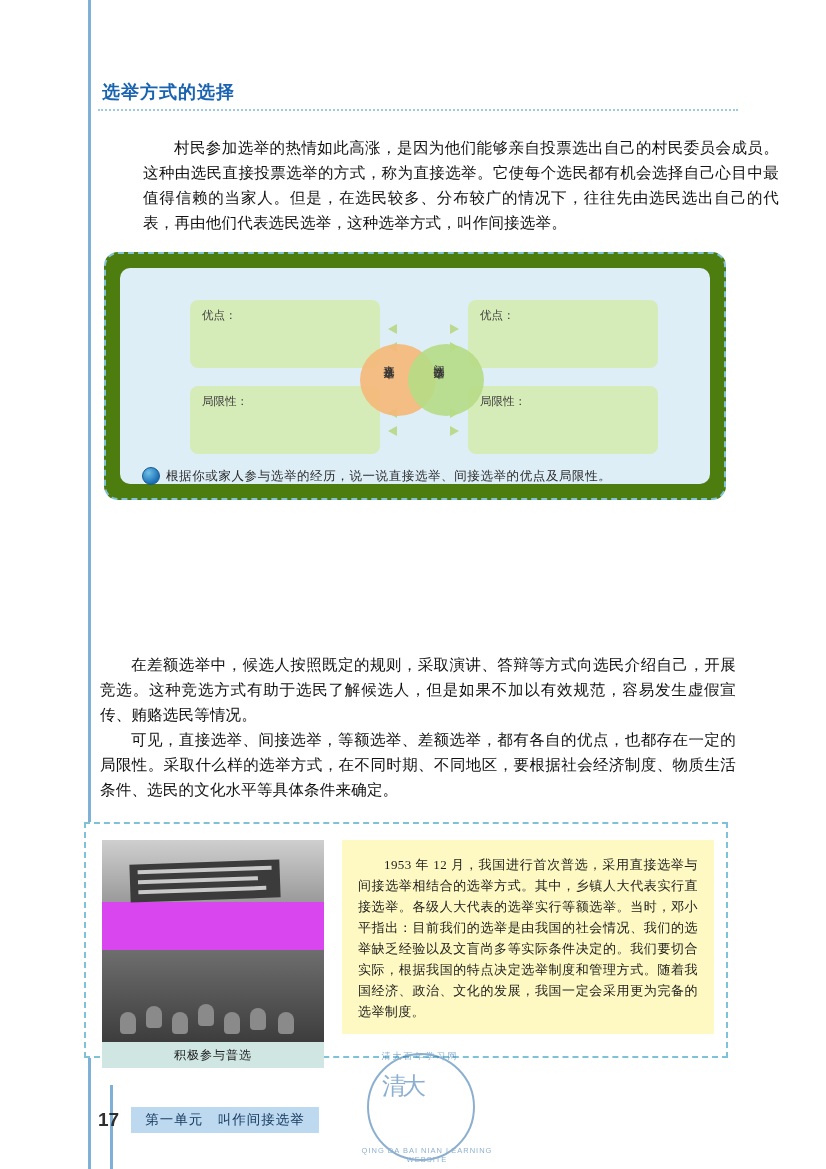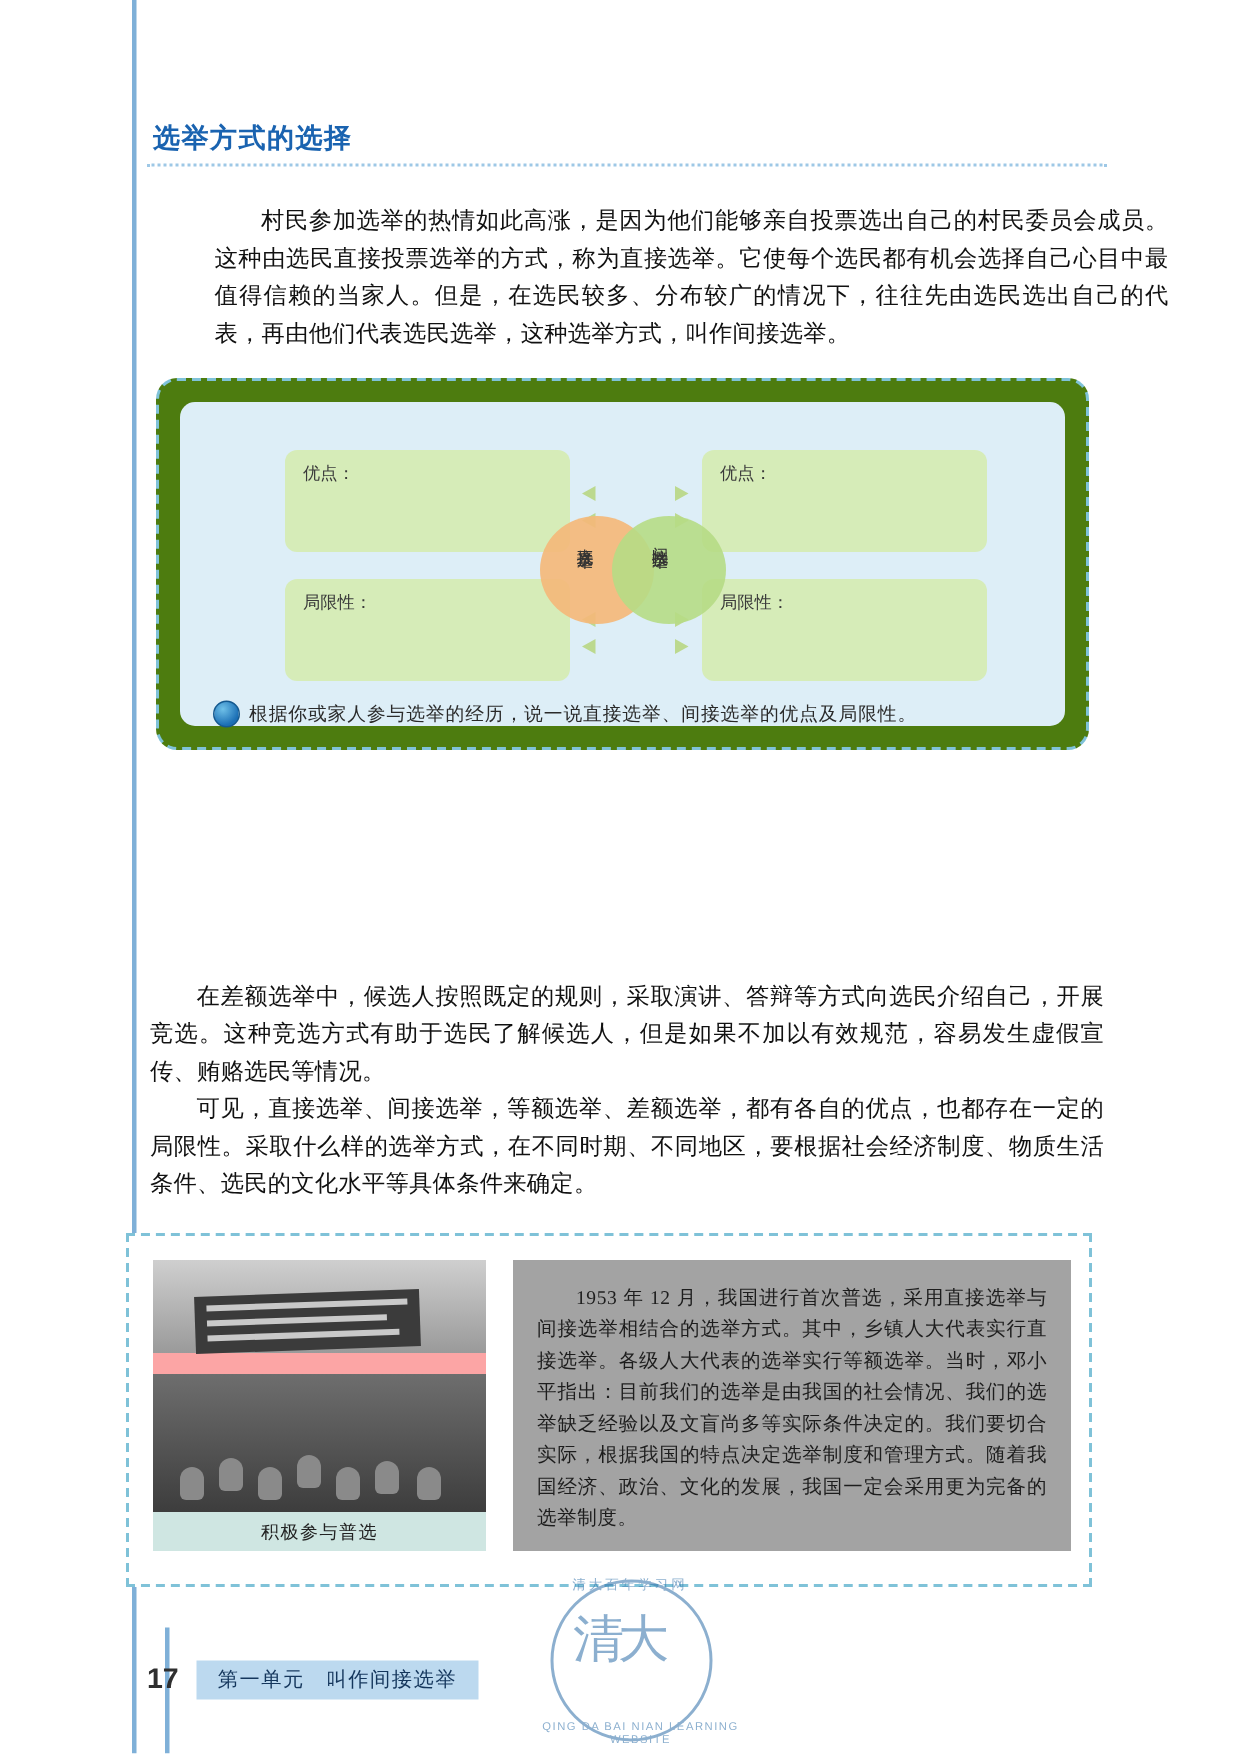--- a/index.html
+++ b/index.html
@@ -121,39 +121,39 @@
   }
 
   
   .bottombox{
     position:absolute;left:84px;top:822px;width:644px;height:236px;
     border:2px dashed #7fc2d8;
     box-sizing:border-box;
     background:#ffffff;
   }
   .photo{
-    position:absolute;left:16px;top:16px;width:222px;height:194px;
-    background:#fca5a5;
+    position:absolute;left:16px;top:16px;width:222px;height:228px;
+    background:#d946ef;
     overflow:hidden;
   }
   .photo .sky{position:absolute;left:0;top:0;width:100%;height:62px;background:linear-gradient(#cfcfcf,#9a9a9a);}
   .photo .banner{position:absolute;left:28px;top:22px;width:150px;height:38px;background:#3b3b3b;transform:rotate(-2deg);}
   .photo .banner i{position:absolute;left:8px;top:6px;width:134px;height:4px;background:#c9c9c9;display:block;}
   .photo .banner i:nth-child(2){top:16px;width:120px;}
   .photo .banner i:nth-child(3){top:26px;width:128px;}
   .photo .crowd{position:absolute;left:0;bottom:0;width:100%;height:118px;background:linear-gradient(#6e6e6e,#2f2f2f);}
   .photo .head{position:absolute;bottom:34px;width:16px;height:22px;border-radius:8px 8px 4px 4px;background:#8a8a8a;}
   .photo .cap{
     position:absolute;left:0;bottom:0;width:100%;height:26px;
     background:#cfe6e2;color:#222;font-size:12px;
     display:flex;align-items:center;justify-content:center;letter-spacing:1px;
   }
   .textpanel{
     position:absolute;left:256px;top:16px;width:372px;height:194px;
-    background:#a3a3a3;
+    background:#fef9c3;
     box-sizing:border-box;
     padding:14px 16px;
     font-size:13px;line-height:21px;color:#1d1d1d;
     text-align:justify;
     letter-spacing:0.4px;
   }
   .textpanel .ind{text-indent:2em;}
 
   
   .footer{
@@ -174,21 +174,21 @@
     position:absolute;left:352px;top:1048px;width:150px;height:110px;
     opacity:.55;
   }
   .wm-circle{
     position:absolute;left:15px;top:5px;width:104px;height:104px;
     border:2px solid #2f6fa8;border-radius:50%;
   }
   .wm-inner{
     position:absolute;left:30px;top:22px;
     font-family:"Liberation Serif","DejaVu Serif",serif;
-    font-size:34px;color:#2f6fa8;letter-spacing:-4px;
+    font-size:24px;color:#2f6fa8;letter-spacing:-4px;
   }
   .wm-top{
     position:absolute;left:6px;top:2px;width:124px;text-align:center;
     font-size:9px;color:#2f6fa8;letter-spacing:2px;
   }
   .wm-bot{
     position:absolute;left:0;top:98px;width:150px;text-align:center;
     font-size:7.5px;color:#2f6fa8;letter-spacing:1px;
     font-family:"Liberation Sans","DejaVu Sans",sans-serif;
   }

